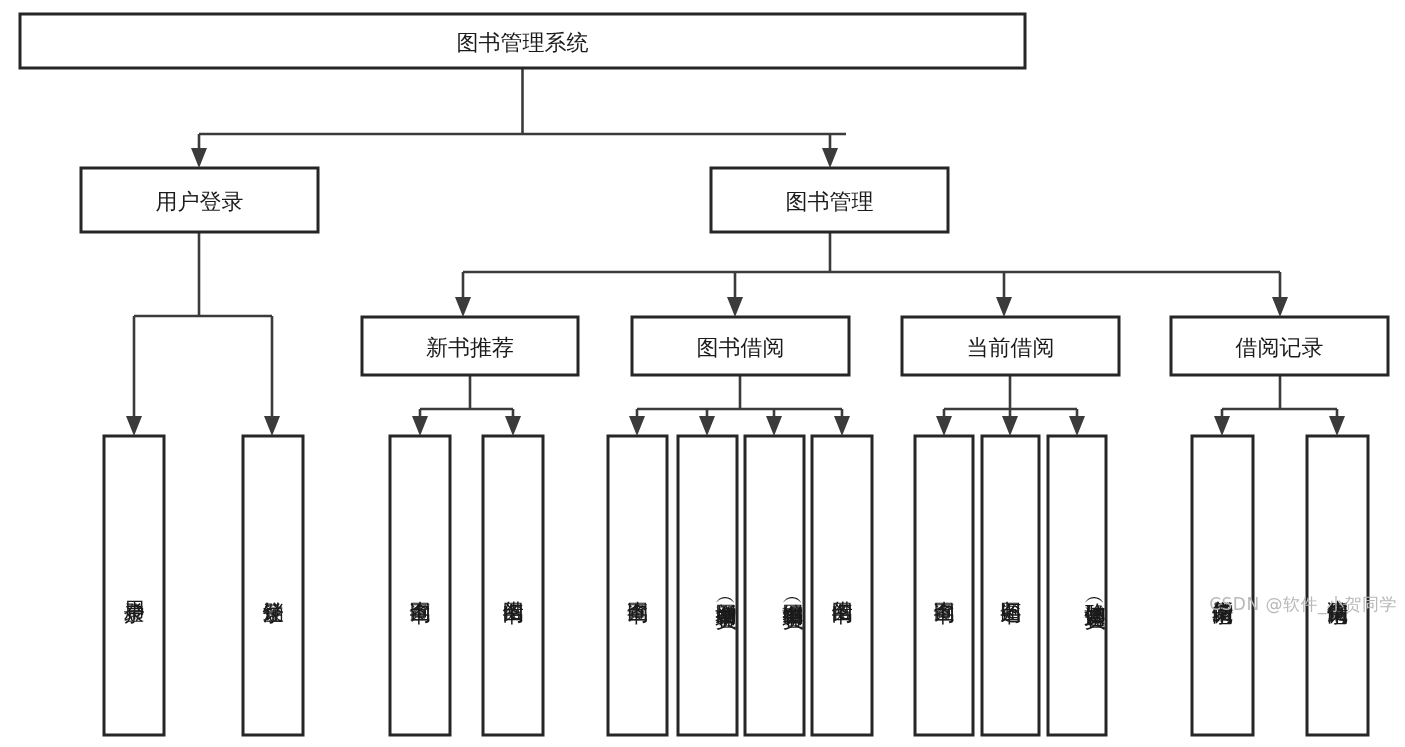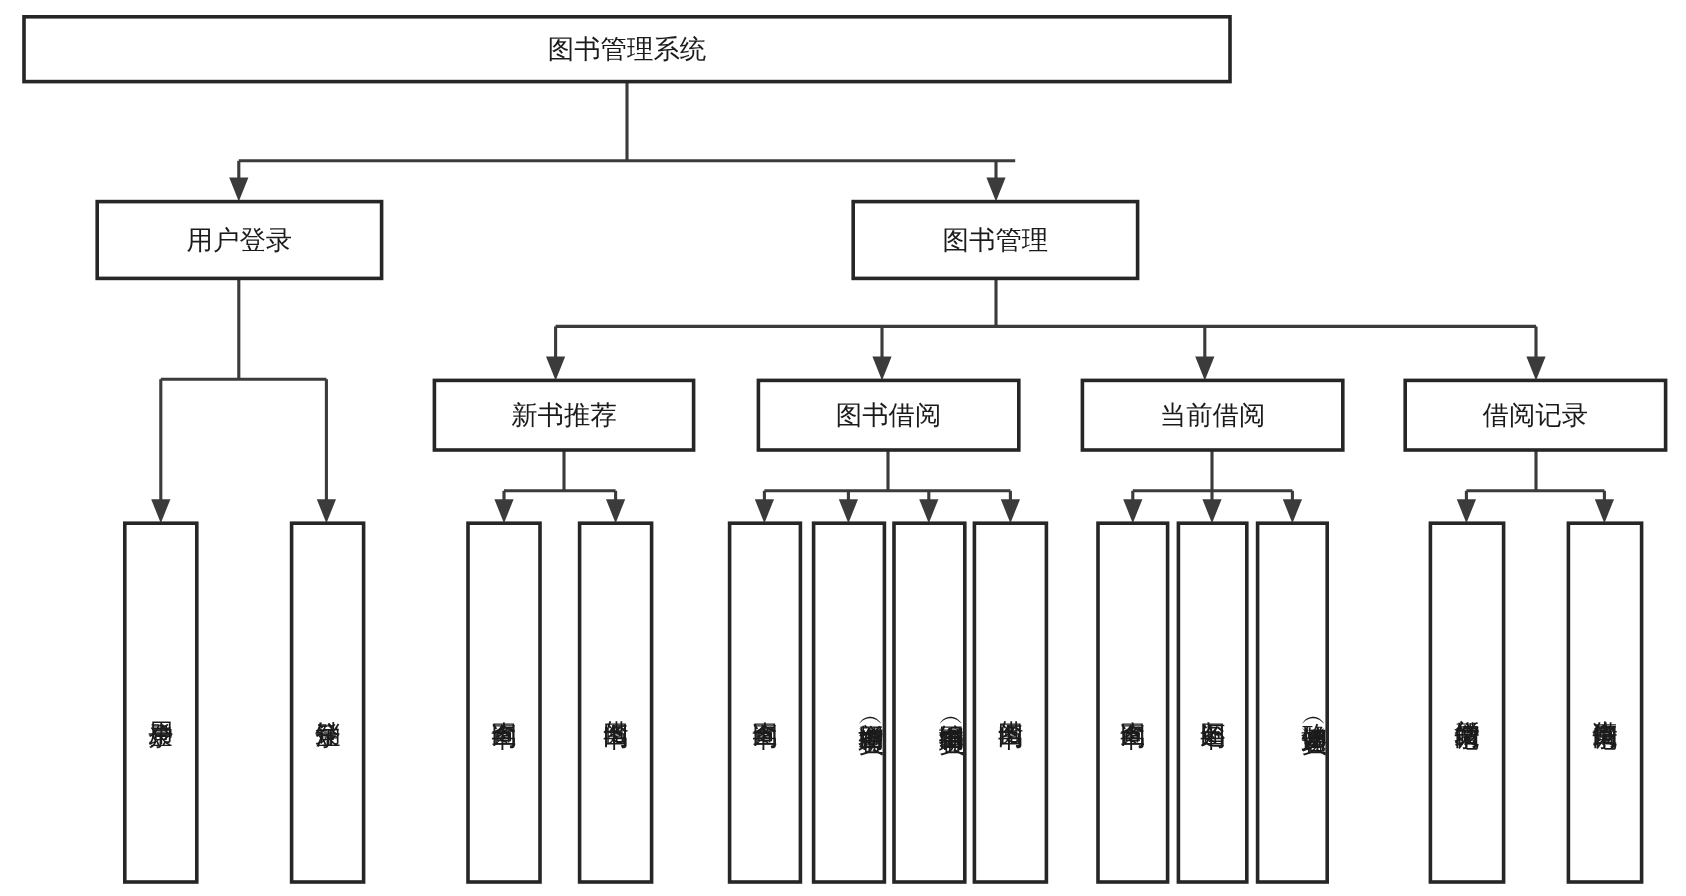--- a/index.html
+++ b/index.html
@@ -197,13 +197,14 @@
   <div class="node-label-v" style="left:745px; top:436px; width:59px; height:299px; align-items:flex-start; padding-top:10px; box-sizing:border-box;">编辑图书（管理员）</div>
   <div class="node-label-v" style="left:812px; top:436px; width:60px; height:299px;">借阅图书</div>
 
   <div class="node-label-v" style="left:915px; top:436px; width:58px; height:299px;">查询图书</div>
   <div class="node-label-v" style="left:982px; top:436px; width:57px; height:299px;">归还图书</div>
   <div class="node-label-v" style="left:1048px; top:436px; width:58px; height:299px; align-items:flex-start; padding-top:10px; box-sizing:border-box;">确认归还（管理员）</div>
 
   <div class="node-label-v" style="left:1192px; top:436px; width:61px; height:299px;">新增借阅记录</div>
   <div class="node-label-v" style="left:1307px; top:436px; width:61px; height:299px;">查询借阅记录</div>
 
+  <div class="watermark">CSDN @软件_小贺同学</div>
 </div>
 
 </body></html>

